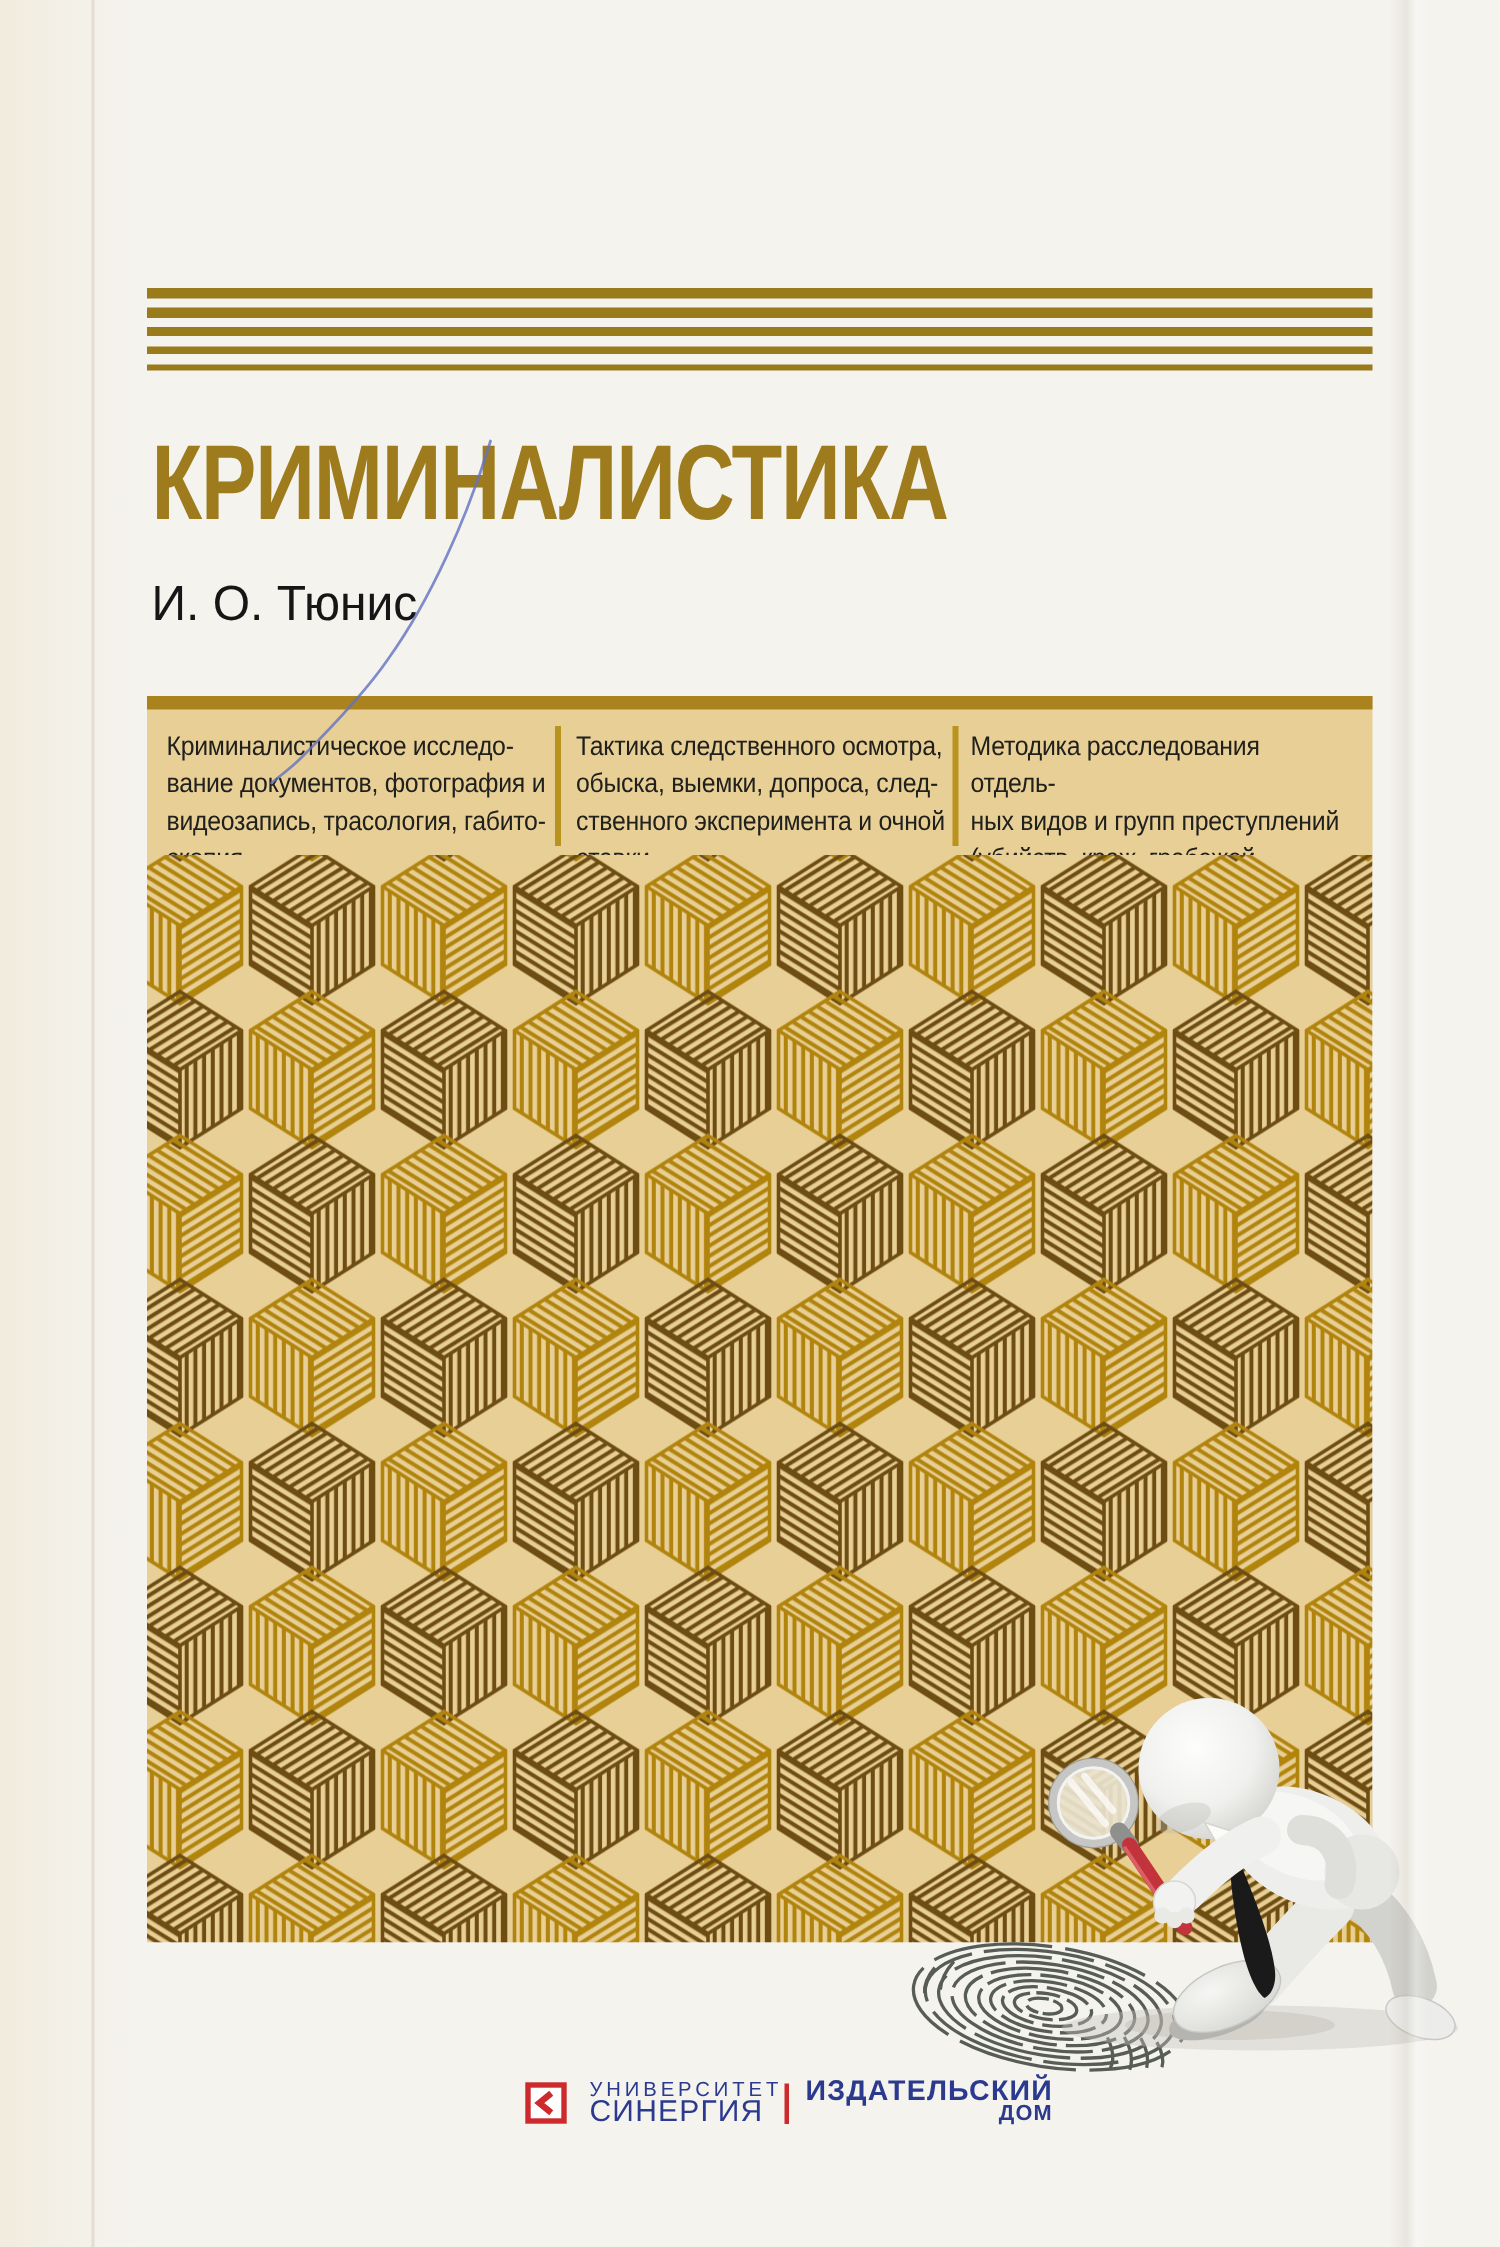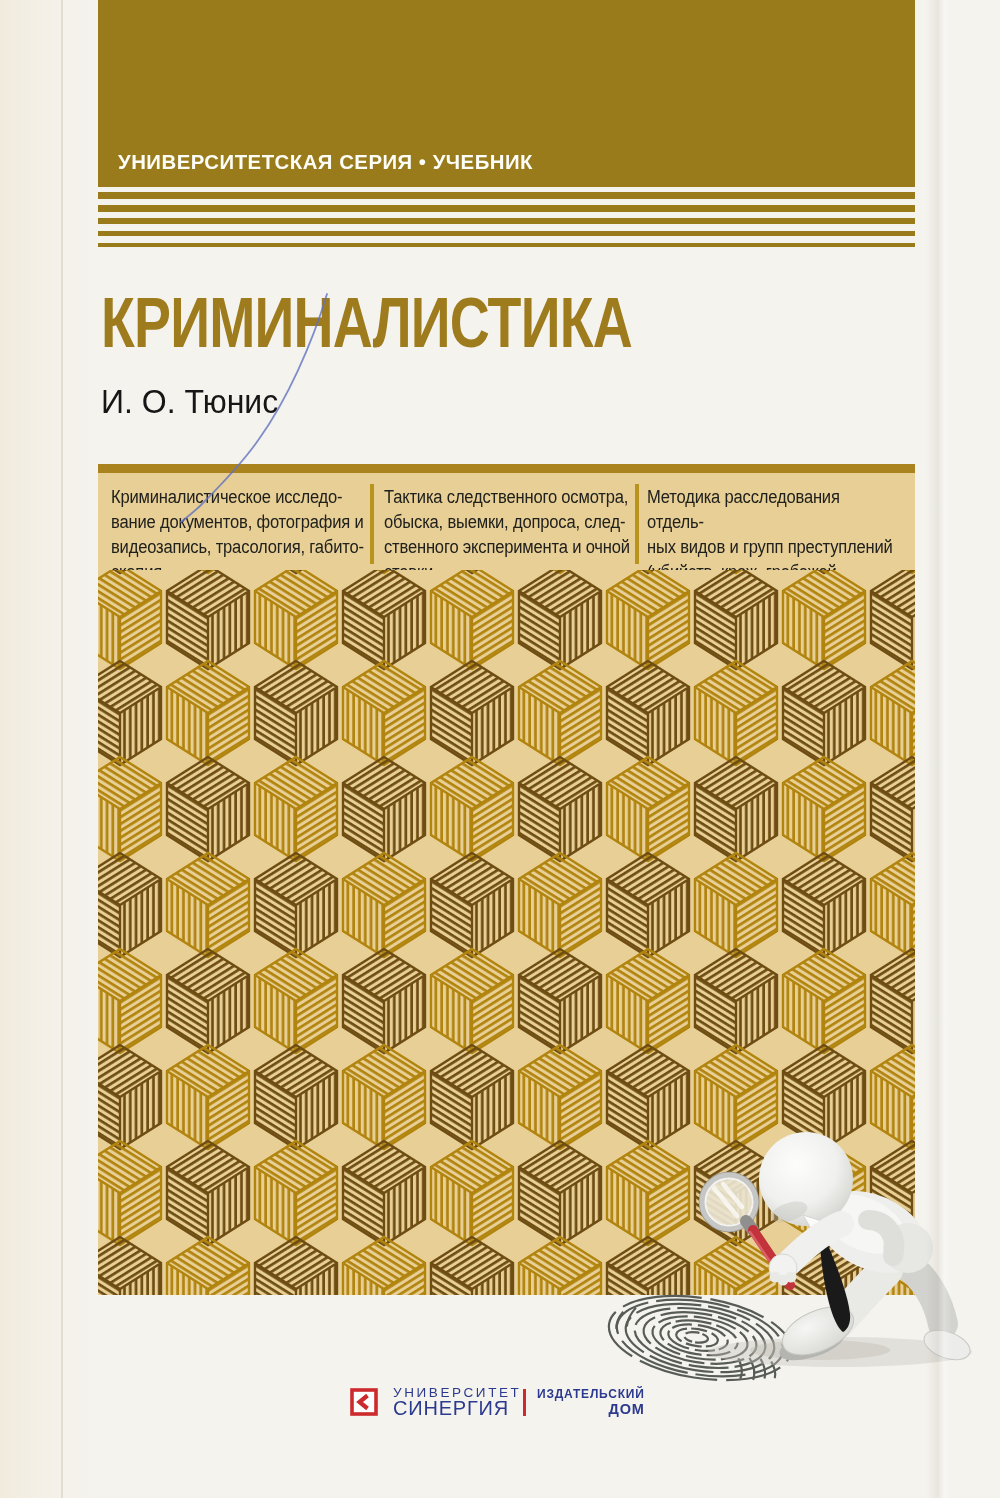--- a/index.html
+++ b/index.html
@@ -50,34 +50,31 @@
   .figure-svg{position:absolute;left:595px;top:1085px;}
   .fingerprint-svg{position:absolute;left:598px;top:1292px;}
   
   .logo{position:absolute;left:350px;top:1386px;height:32px;}
   .logo-mark{position:absolute;left:0;top:2px;}
   .logo-name{position:absolute;left:43px;top:0;color:var(--logo-blue,#2b3a8e);}
   .logo-name .l1{font-size:13.5px;font-weight:normal;letter-spacing:2.6px;line-height:14px;}
   .logo-name .l2{font-size:20px;font-weight:normal;letter-spacing:.8px;line-height:17px;}
   .logo-div{position:absolute;left:173px;top:3px;width:3px;height:27px;background:var(--logo-red,#cd2a2e);}
   .logo-division{position:absolute;left:187px;top:1px;color:var(--logo-blue,#2b3a8e);}
-  .logo-division .l1{font-size:12px;font-weight:bold;letter-spacing:.8px;line-height:15px;}
+  .logo-division .l1{font-size:19px;font-weight:bold;letter-spacing:.8px;line-height:15px;}
   .logo-division .l2{font-size:14.5px;font-weight:bold;letter-spacing:.8px;line-height:15px;text-align:right;}
 </style>
 </head>
 <body>
 
 <div class="page">
 
   <div class="left-margin-tint"></div>
   <div class="left-crease"></div>
 
-  <div class="band">
-    <div class="band-label">УНИВЕРСИТЕТСКАЯ СЕРИЯ • УЧЕБНИК</div>
-  </div>
   <div class="stripe s1"></div>
   <div class="stripe s2"></div>
   <div class="stripe s3"></div>
   <div class="stripe s4"></div>
   <div class="stripe s5"></div>
 
   <div class="title">КРИМИНАЛИСТИКА</div>
   <div class="author">И. О. Тюнис</div>
 
   <div class="topics">

